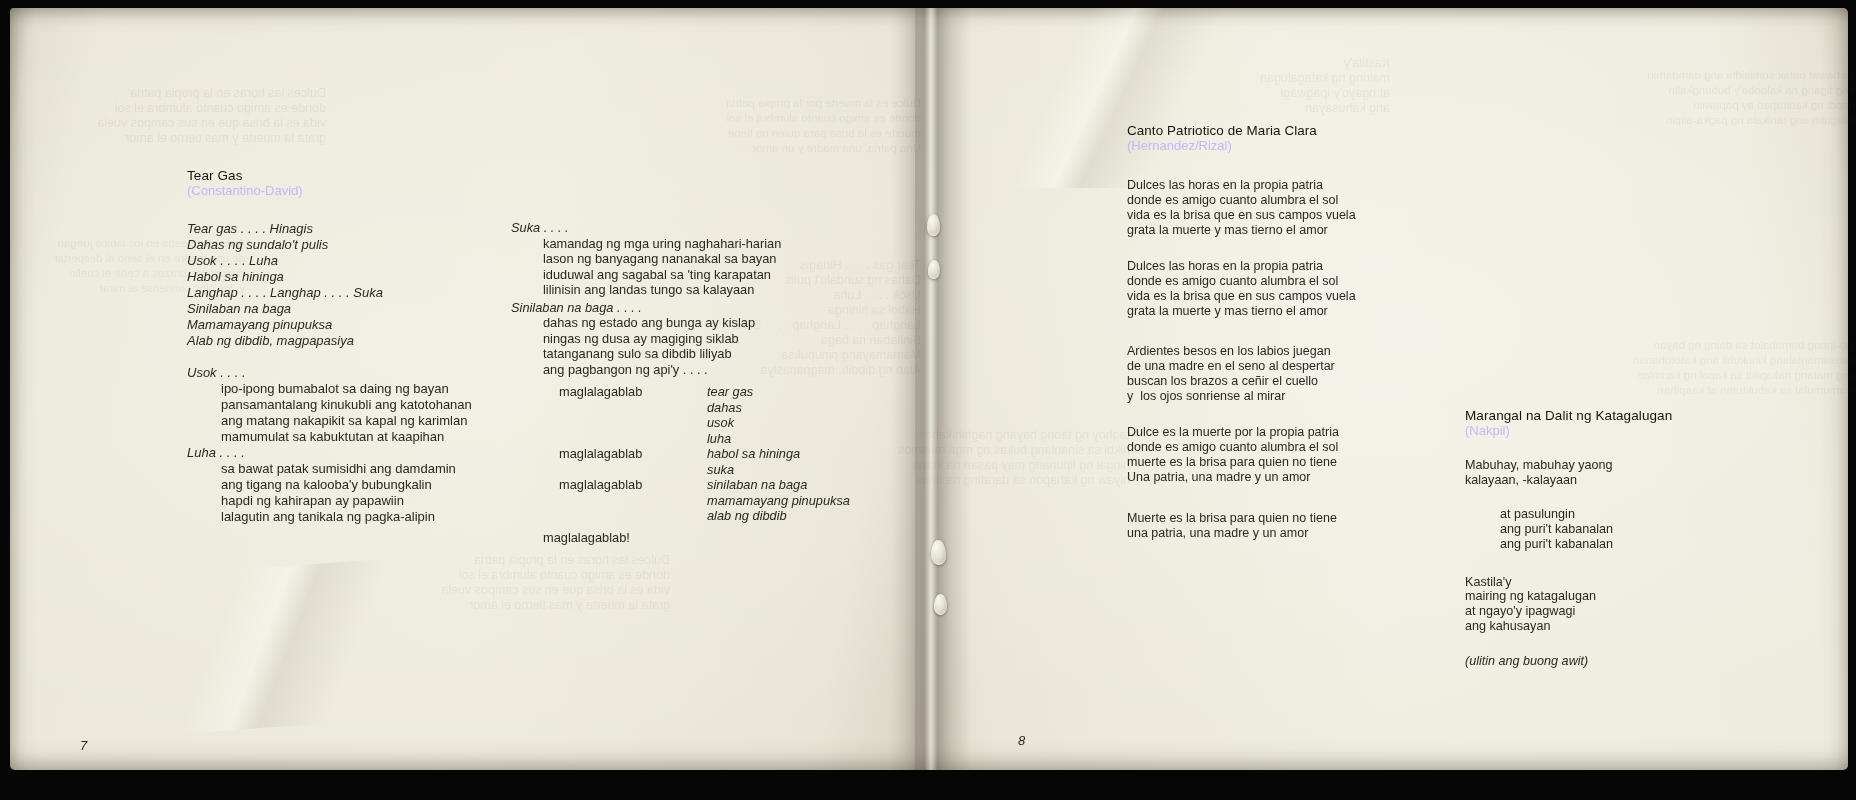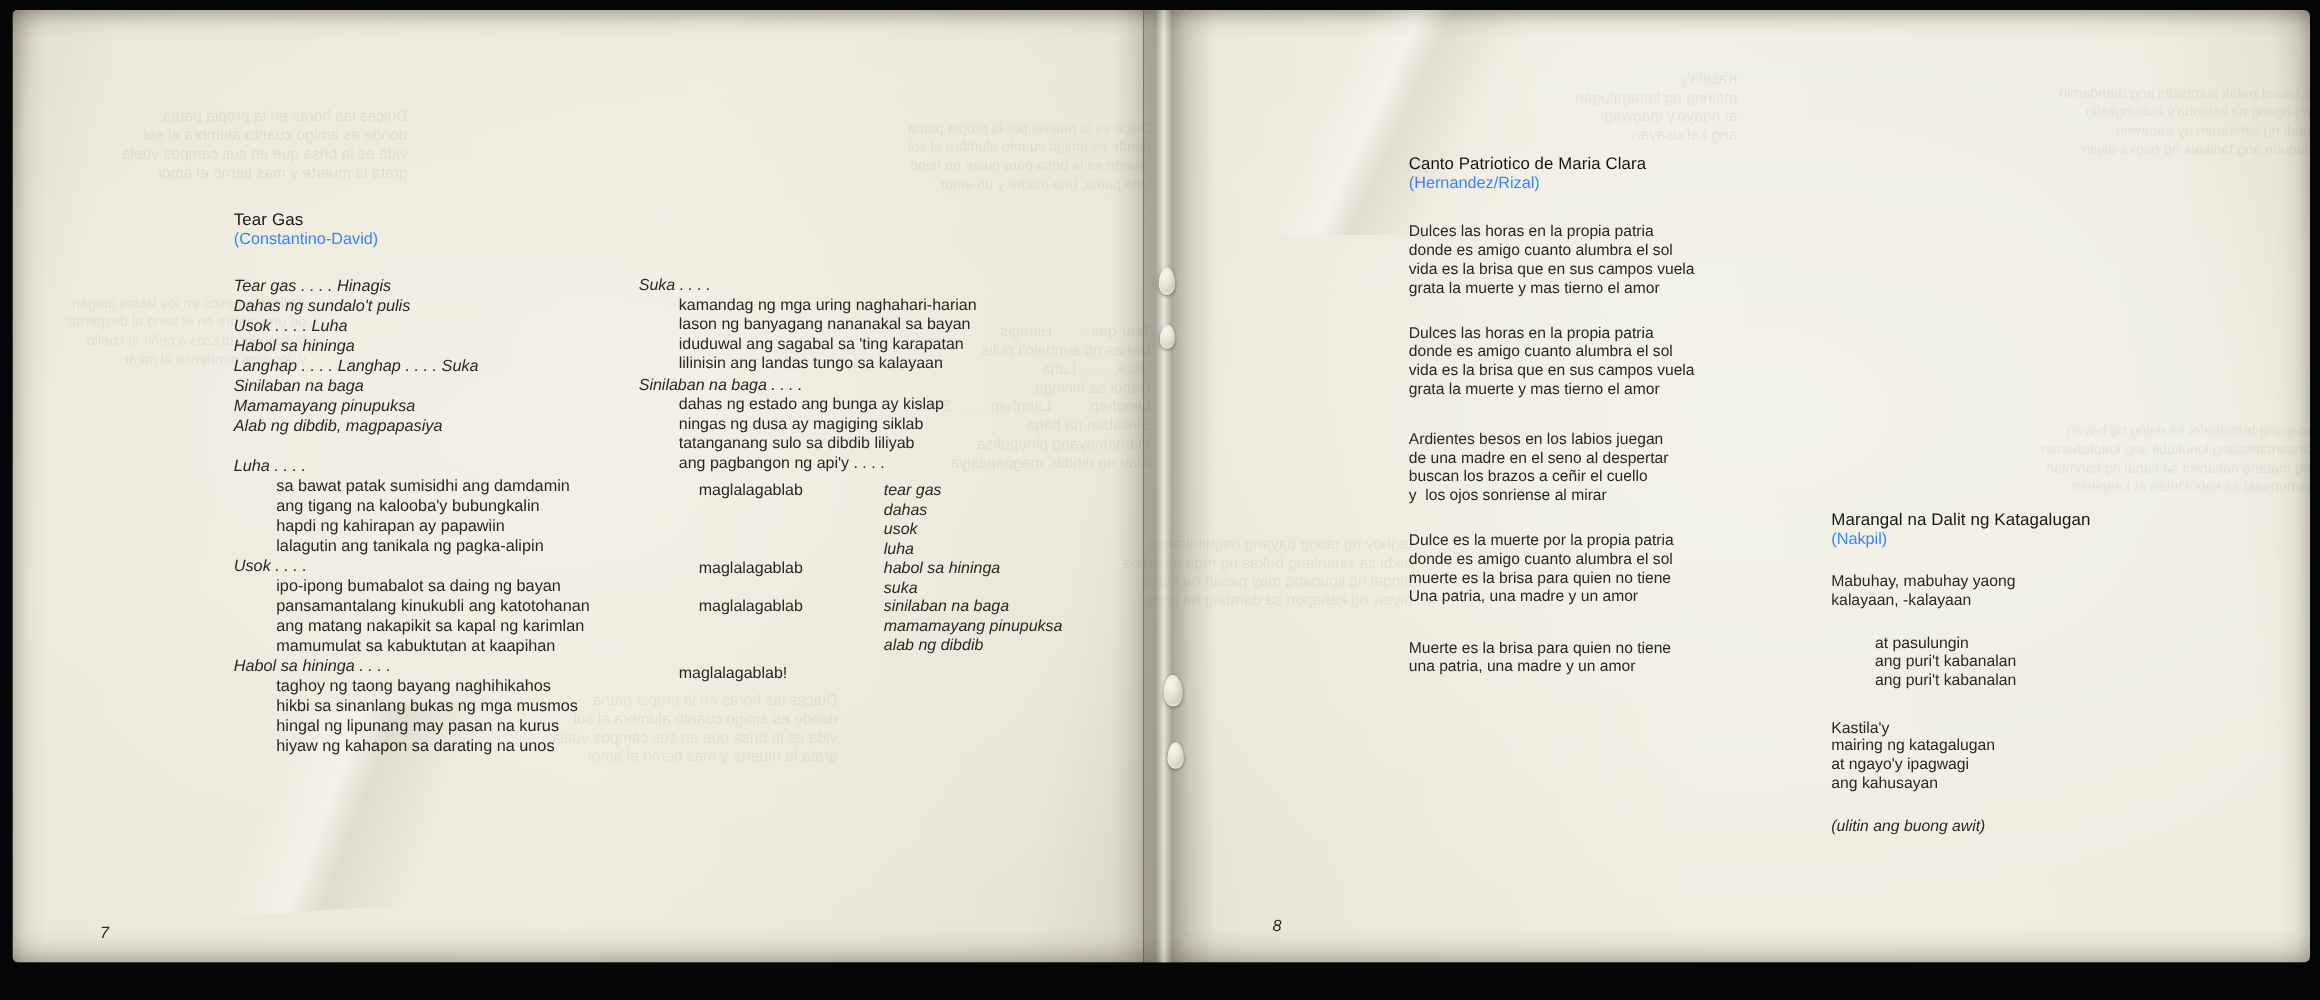--- a/index.html
+++ b/index.html
@@ -49,21 +49,21 @@
     background:linear-gradient(115deg, rgba(255,255,250,0) 40%, rgba(255,255,250,0.35) 50%, rgba(120,110,90,0.12) 56%, rgba(120,110,90,0) 70%);
   }
   .drop{
     position:absolute;pointer-events:none;
     border-radius:50% 50% 50% 50%/62% 62% 40% 40%;
     background:radial-gradient(ellipse at 35% 28%, #faf8f0 0%, #e6e2d3 45%, #b5b09e 100%);
     box-shadow:0 1px 3px rgba(55,50,36,0.55), inset 0 -1px 2px rgba(255,255,255,0.65);
   }
   .textcol{position:absolute;color:#2a2722;}
   .t-title{font-weight:normal;font-size:13.5px;line-height:15px;color:#16140f;letter-spacing:0.1px;}
-  .t-credit{font-size:13px;line-height:16px;color:#3b82f6;}
+  .t-credit{font-size:13px;line-height:16px;color:#c4b5fd;}
   .line{white-space:pre;}
   .stanza-it .line{font-style:italic;}
   .col1{font-size:13px;line-height:16px;}
   .col1 .gap-big{height:22px;}
   .col1 .gap-mid{height:16px;}
   .sec-label{font-style:italic;white-space:pre;}
   .sec-lines{margin-left:34px;}
   .col2{font-size:12.8px;line-height:15.5px;}
   .col2 .sec-lines{margin-left:32px;}
   .col2 .gap-sec{height:2px;}
@@ -167,44 +167,35 @@
         <div class="line">Dahas ng sundalo't pulis</div>
         <div class="line">Usok . . . . Luha</div>
         <div class="line">Habol sa hininga</div>
         <div class="line">Langhap . . . . Langhap . . . . Suka</div>
         <div class="line">Sinilaban na baga</div>
         <div class="line">Mamamayang pinupuksa</div>
         <div class="line">Alab ng dibdib, magpapasiya</div>
       </div>
     <div class="gap-mid"></div>
     <div>
-      <div class="sec-label">Luha . . . .</div>
-      <div class="sec-lines">
-          <div class="line">sa bawat patak sumisidhi ang damdamin</div>
-          <div class="line">ang tigang na kalooba'y bubungkalin</div>
-          <div class="line">hapdi ng kahirapan ay papawiin</div>
-          <div class="line">lalagutin ang tanikala ng pagka-alipin</div>
-        </div>
-    </div>
-    <div>
       <div class="sec-label">Usok . . . .</div>
       <div class="sec-lines">
           <div class="line">ipo-ipong bumabalot sa daing ng bayan</div>
           <div class="line">pansamantalang kinukubli ang katotohanan</div>
           <div class="line">ang matang nakapikit sa kapal ng karimlan</div>
           <div class="line">mamumulat sa kabuktutan at kaapihan</div>
         </div>
     </div>
     <div>
-      <div class="sec-label">Habol sa hininga . . . .</div>
+      <div class="sec-label">Luha . . . .</div>
       <div class="sec-lines">
-          <div class="line">taghoy ng taong bayang naghihikahos</div>
-          <div class="line">hikbi sa sinanlang bukas ng mga musmos</div>
-          <div class="line">hingal ng lipunang may pasan na kurus</div>
-          <div class="line">hiyaw ng kahapon sa darating na unos</div>
+          <div class="line">sa bawat patak sumisidhi ang damdamin</div>
+          <div class="line">ang tigang na kalooba'y bubungkalin</div>
+          <div class="line">hapdi ng kahirapan ay papawiin</div>
+          <div class="line">lalagutin ang tanikala ng pagka-alipin</div>
         </div>
     </div>
   </div>
 
   <div class="textcol col2" style="left:501px;top:212px;width:320px;">
     <div>
       <div class="sec-label">Suka . . . .</div>
       <div class="sec-lines">
           <div class="line">kamandag ng mga uring naghahari-harian</div>
           <div class="line">lason ng banyagang nananakal sa bayan</div>

